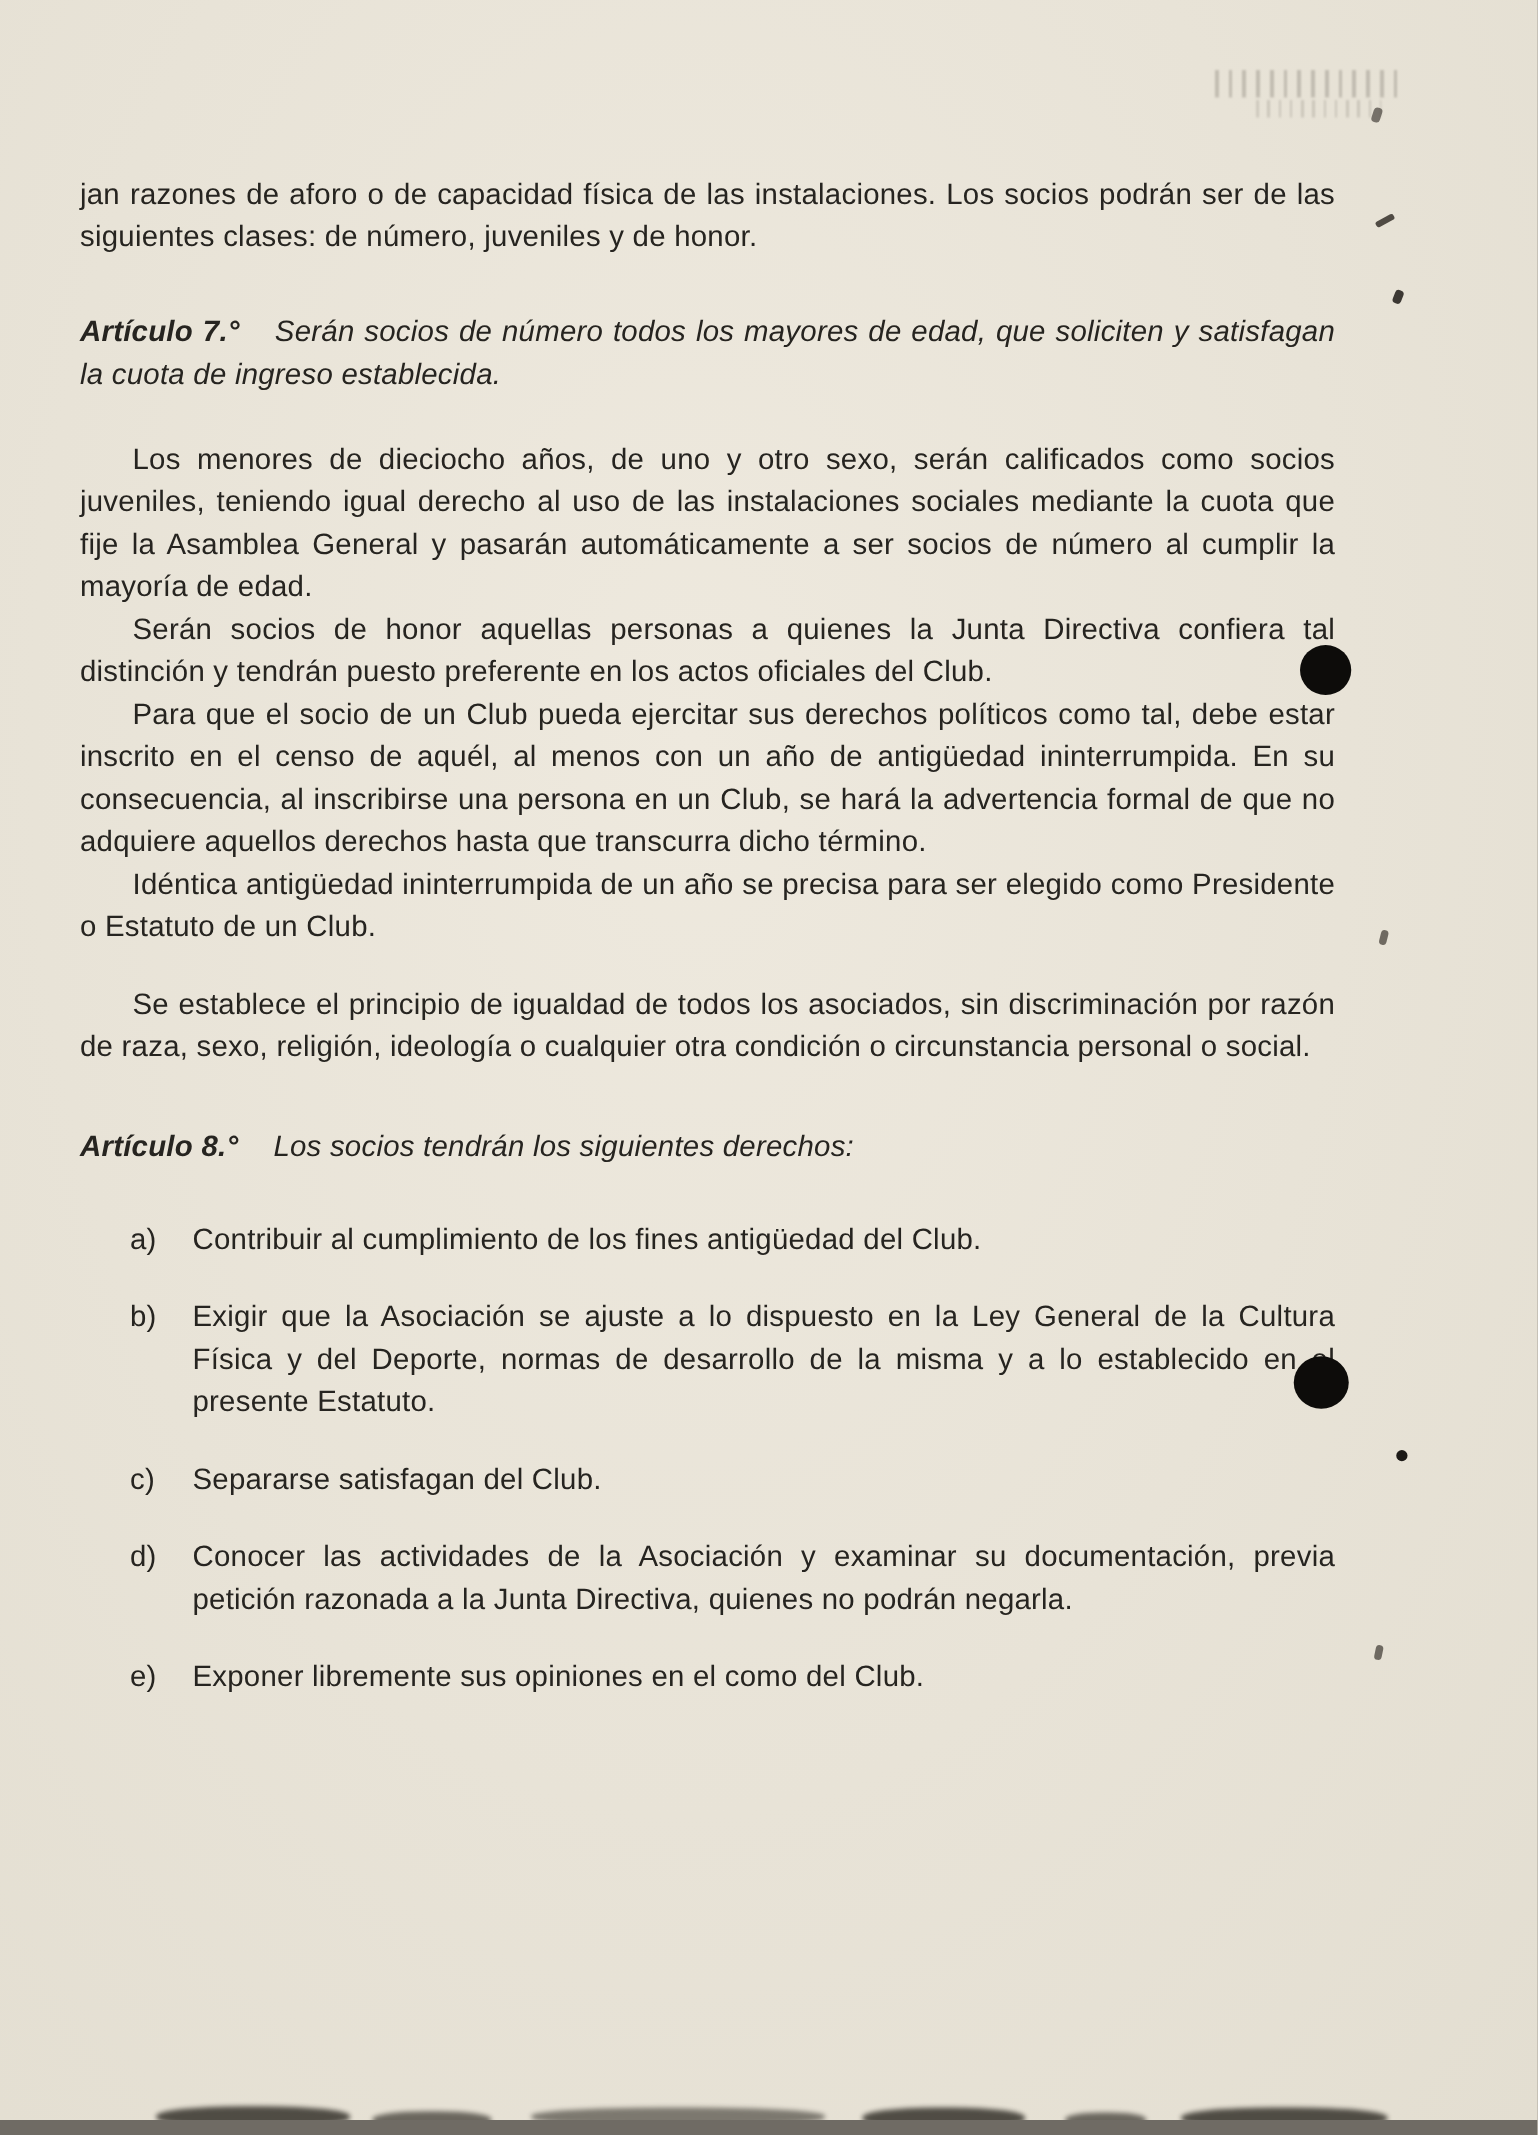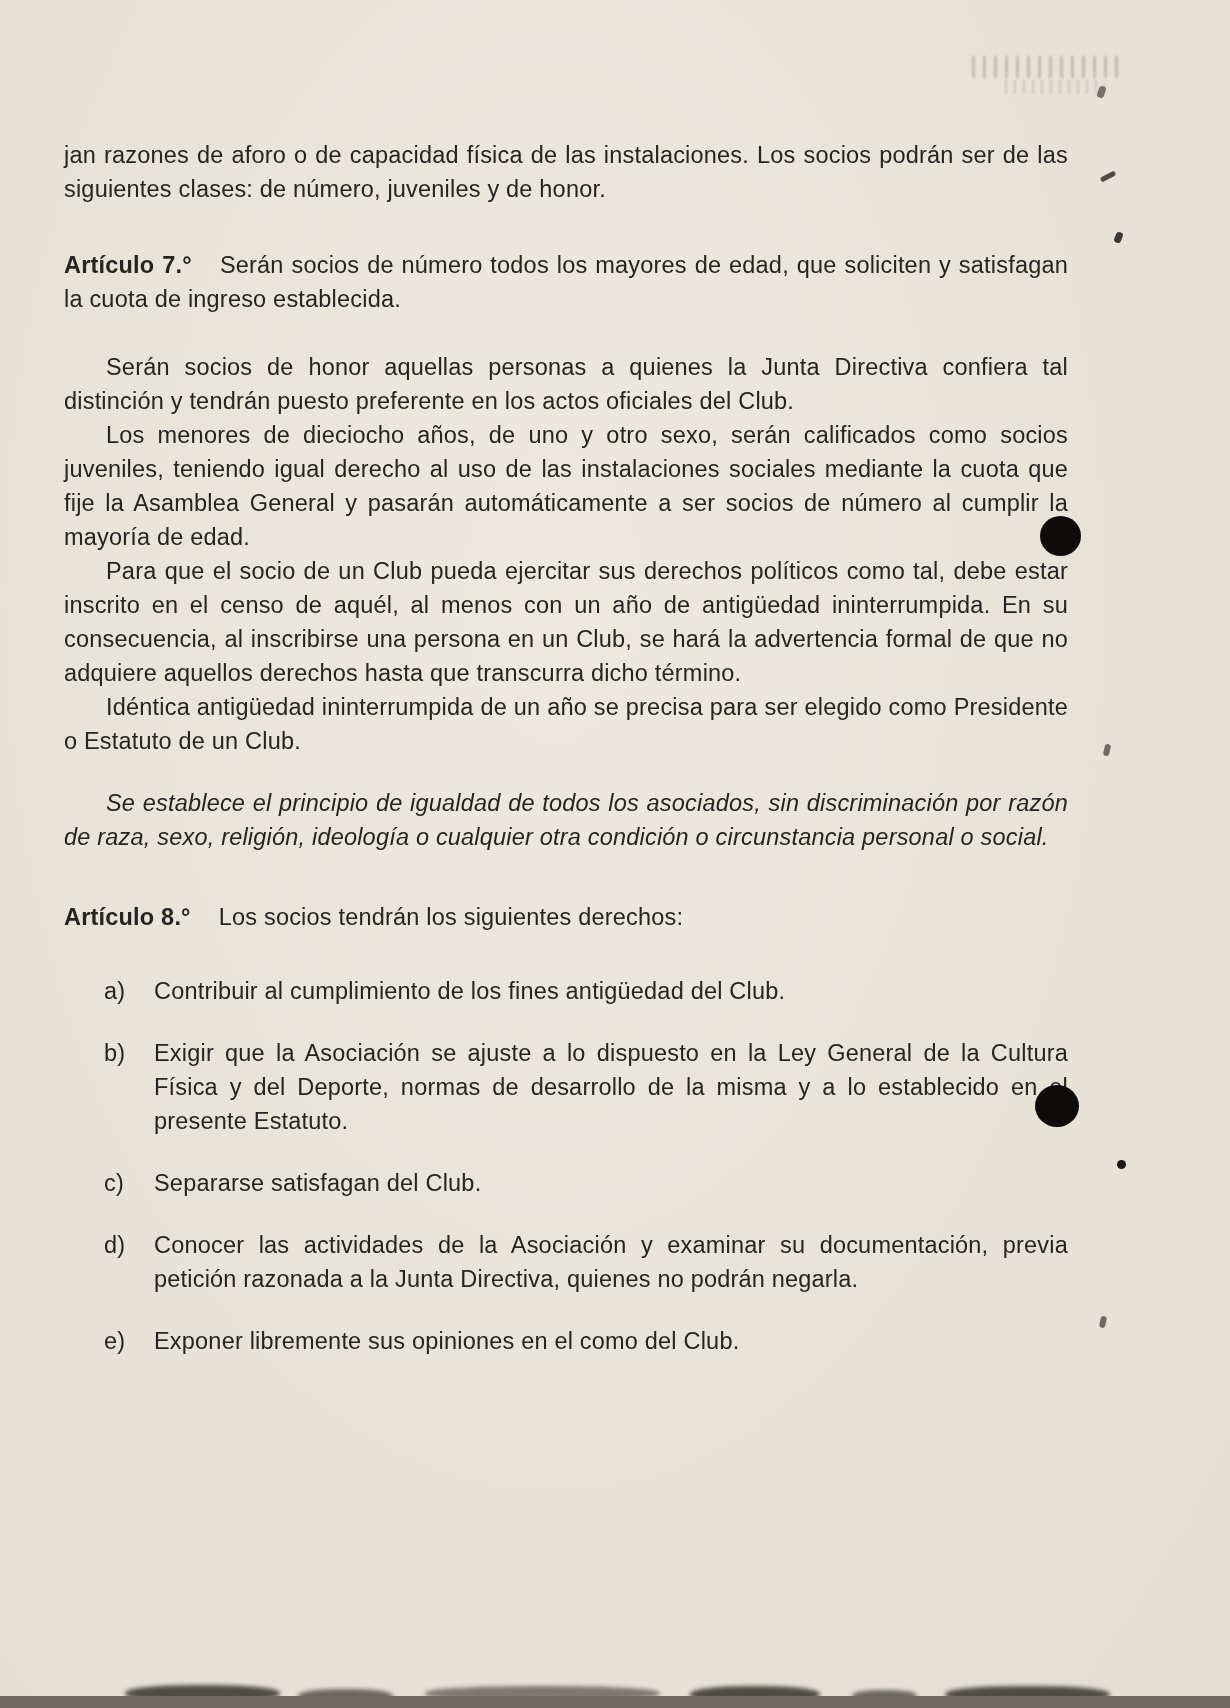--- a/index.html
+++ b/index.html
@@ -26,23 +26,23 @@
     line-height: 34px;
     letter-spacing: 0.2px;
     text-align: justify;
   }
 
   p { margin: 0; }
   .para { text-align: justify; }
   .indent { text-indent: 42px; }
 
   .intro { margin-bottom: 42px; }
-  .article-line { margin-bottom: 34px; }
+  .article-line { margin-bottom: 34px; font-style: italic; }
   .article-heading { font-weight: bold; margin-right: 28px; }
-  .gap-top { margin-top: 28px; font-style: italic; }
+  .gap-top { margin-top: 28px; }
   .art8-line { margin-top: 46px; margin-bottom: 16px; }
 
   .rights-list { margin-left: 40px; margin-top: 40px; }
   .list-item { display: flex; margin-bottom: 28px; }
   .item-label { flex: 0 0 50px; width: 50px; }
   .item-text { flex: 1; text-align: justify; }
 
   
   .ink-blot {
     position: absolute;
@@ -101,23 +101,23 @@
   <div class="smudge-top-2"></div>
 
   <div class="text-column">
 
     <p class="para intro">jan razones de aforo o de capacidad física de las instalaciones. Los socios podrán ser de las siguientes clases: de número, juveniles y de honor.</p>
 
     <p class="para article-line">
       <span class="article-heading">Artículo 7.°</span><span>Serán socios de número todos los mayores de edad, que soliciten y satisfagan la cuota de ingreso establecida.</span>
     </p>
 
+    <p class="para indent">Los menores de dieciocho años, de uno y otro sexo, serán calificados como socios juveniles, teniendo igual derecho al uso de las instalaciones sociales mediante la cuota que fije la Asamblea General y pasarán automáticamente a ser socios de número al cumplir la mayoría de edad.</p>
+
     <p class="para indent">Serán socios de honor aquellas personas a quienes la Junta Directiva confiera tal distinción y tendrán puesto preferente en los actos oficiales del Club.</p>
-
-    <p class="para indent">Los menores de dieciocho años, de uno y otro sexo, serán calificados como socios juveniles, teniendo igual derecho al uso de las instalaciones sociales mediante la cuota que fije la Asamblea General y pasarán automáticamente a ser socios de número al cumplir la mayoría de edad.</p>
 
     <p class="para indent">Para que el socio de un Club pueda ejercitar sus derechos políticos como tal, debe estar inscrito en el censo de aquél, al menos con un año de antigüedad ininterrumpida. En su consecuencia, al inscribirse una persona en un Club, se hará la advertencia formal de que no adquiere aquellos derechos hasta que transcurra dicho término.</p>
 
     <p class="para indent">Idéntica antigüedad ininterrumpida de un año se precisa para ser elegido como Presidente o Estatuto de un Club.</p>
 
     <p class="para indent gap-top">Se establece el principio de igualdad de todos los asociados, sin discriminación por razón de raza, sexo, religión, ideología o cualquier otra condición o circunstancia personal o social.</p>
 
     <p class="para article-line art8-line">
       <span class="article-heading">Artículo 8.°</span><span>Los socios tendrán los siguientes derechos:</span>
     </p>

